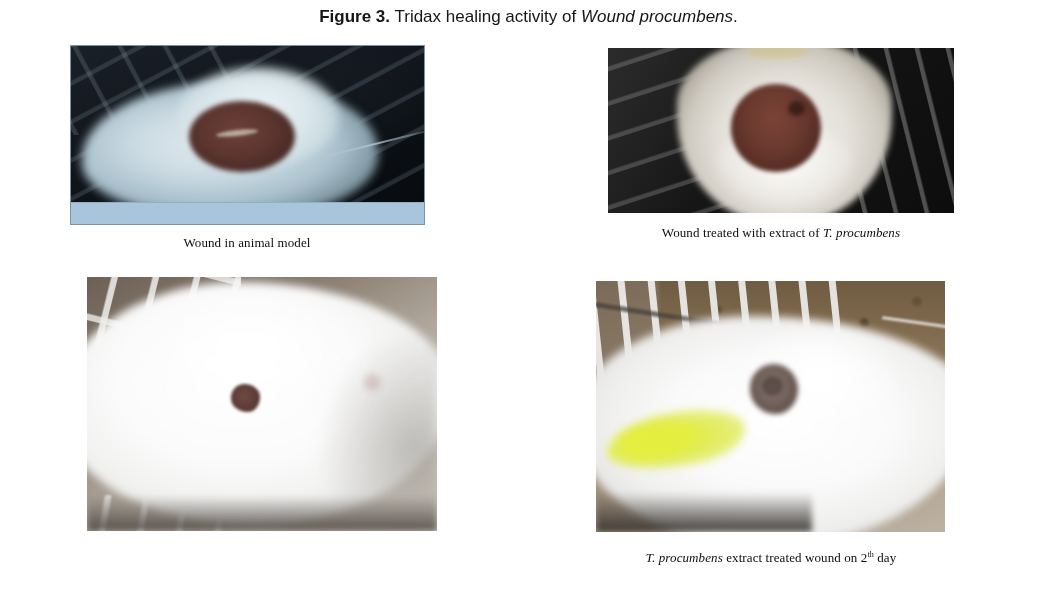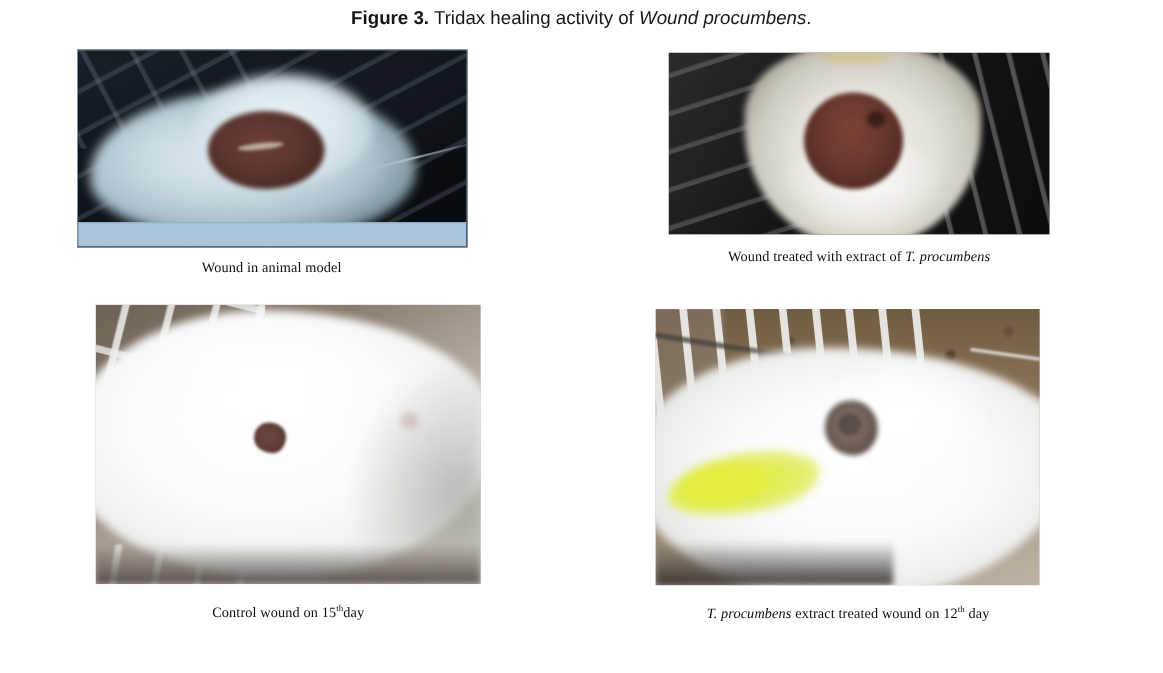--- a/index.html
+++ b/index.html
@@ -556,36 +556,33 @@
     <div class="p3-bg"></div>
     <div class="p3-cage-tl"></div>
     <div class="p3-cage-bl"></div>
     <div class="p3-body"></div>
     <div class="p3-body-hi"></div>
     <div class="p3-shadow-r"></div>
     <div class="p3-faint"></div>
     <div class="p3-scab"></div>
     <div class="p3-bottom-dark"></div>
   </div>
-  <div class="caption" style="left:-48px; top:268px; width:446px;">
-    <span>Control wound on 15</span><sup>th</sup><span>day</span>
-  </div>
 </div>
 
 <div class="panel" id="panel-extract-day15" style="left:596px; top:281px;">
   <div class="photo">
     <div class="p4-bg"></div>
     <div class="p4-bedding"></div>
     <div class="p4-bars"></div>
     <div class="p4-bar-diag"></div>
     <div class="p4-wire-r"></div>
     <div class="p4-body"></div>
     <div class="p4-body-hi"></div>
     <div class="p4-yellow"></div>
     <div class="p4-yellow2"></div>
     <div class="p4-scab"></div>
     <div class="p4-scab-core"></div>
     <div class="p4-bottom-dark"></div>
   </div>
   <div class="caption" style="left:-113px; top:265px; width:576px;">
-    <span class="it">T. procumbens</span><span> extract treated wound on 12</span><sup>th</sup><span> day</span>
+    <span class="it">T. procumbens</span><span> extract treated wound on 2</span><sup>th</sup><span> day</span>
   </div>
 </div>
 
 </body></html>

